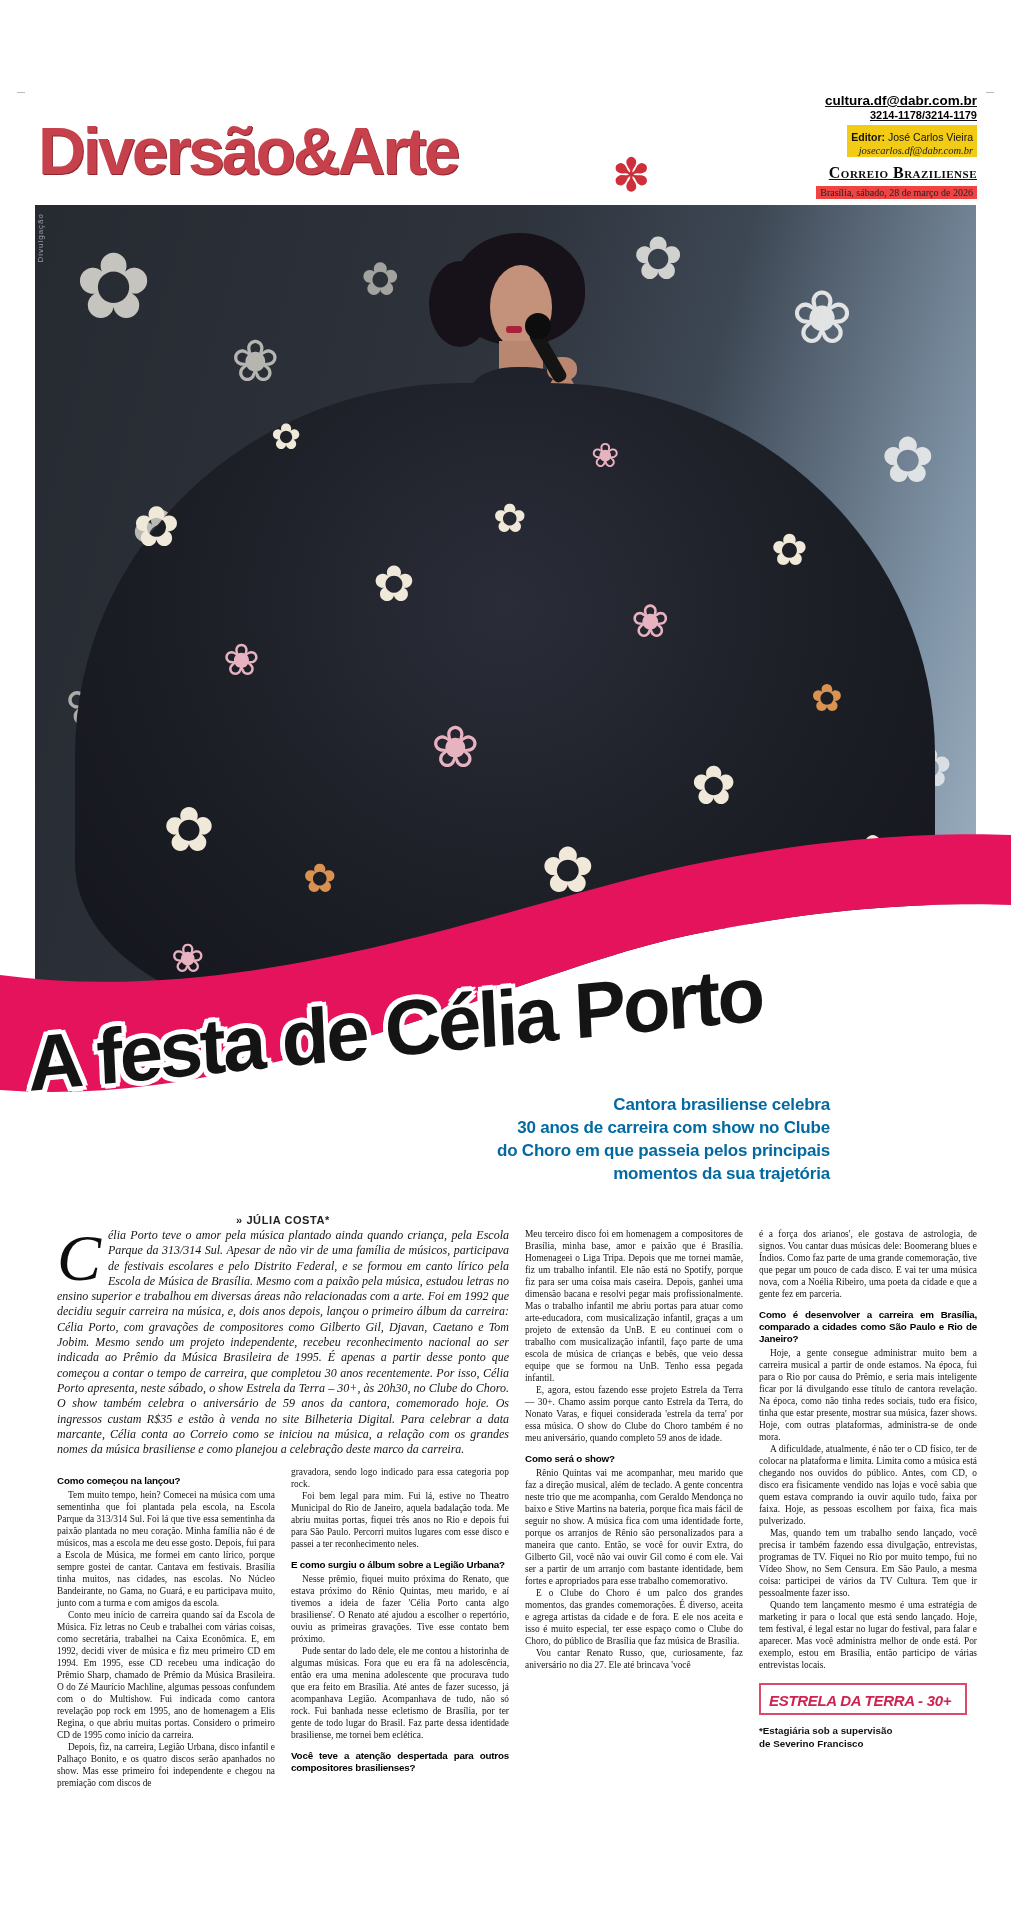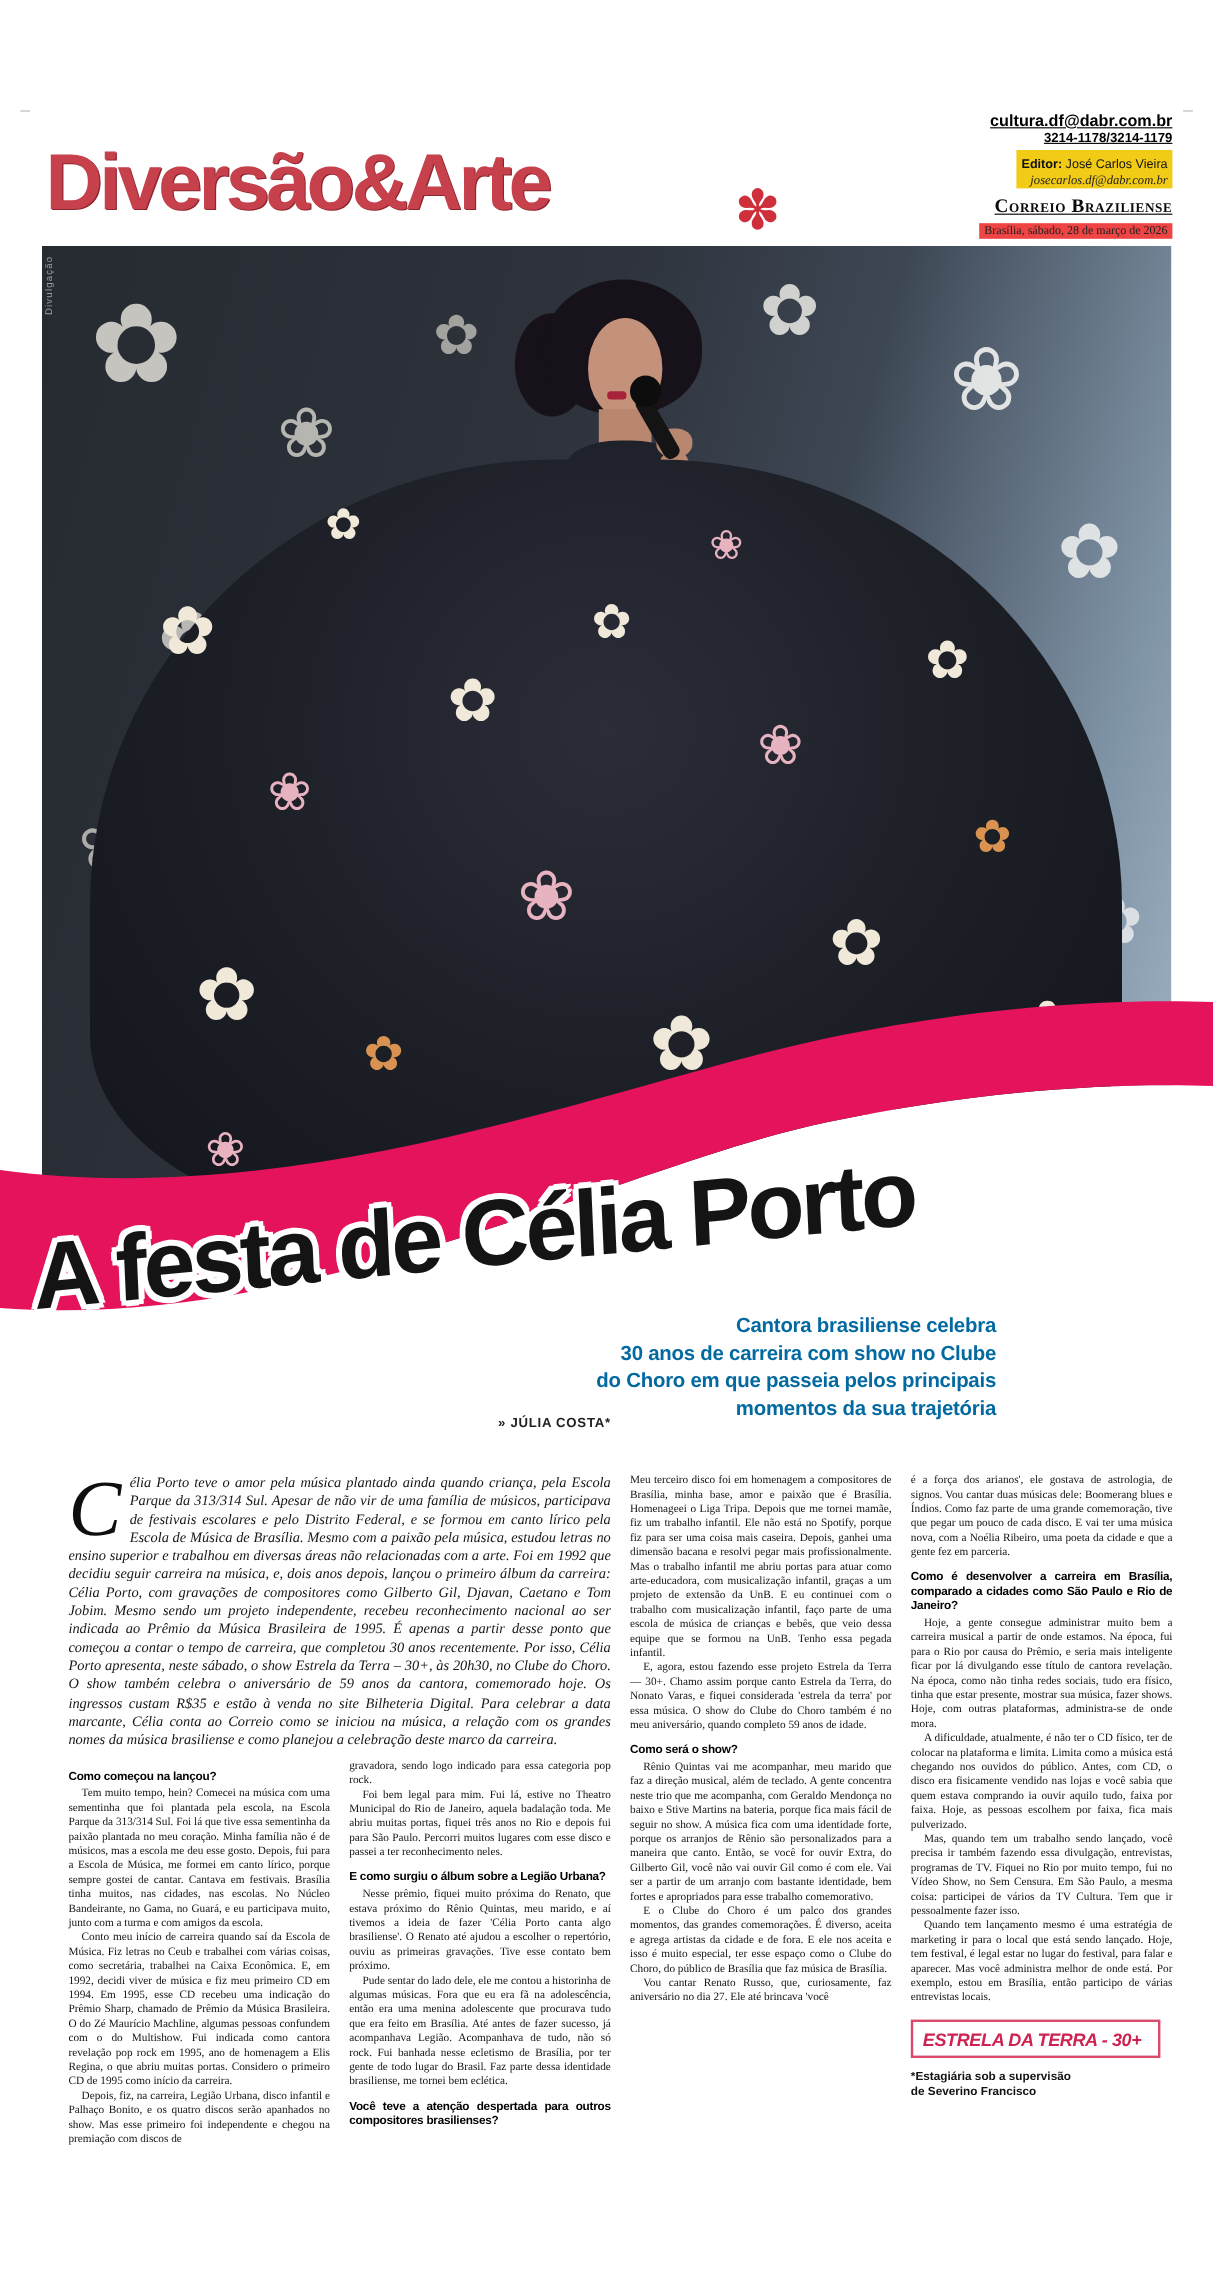--- a/index.html
+++ b/index.html
@@ -43,21 +43,21 @@
          background:radial-gradient(ellipse at 50% 35%,#2a2c38 0%,#1b1d24 60%,#14151c 100%);
          border-radius:45% 45% 30% 30% / 58% 58% 25% 25%;}
   
   .ribbon{position:absolute;left:0;top:780px;width:1011px;height:420px;}
   .headline{position:absolute;left:26px;top:1022px;width:960px;
             font:bold 78px/1.1 "Liberation Sans",sans-serif;letter-spacing:-3px;color:#141414;
             transform:rotate(-5.5deg) skewX(-3deg);transform-origin:left top;white-space:nowrap;
             text-shadow:-4px -4px 0 #fff,4px -4px 0 #fff,-4px 4px 0 #fff,4px 4px 0 #fff,0 -5px 0 #fff,0 5px 0 #fff,-5px 0 0 #fff,5px 0 0 #fff;}
   .subhead{position:absolute;left:478px;top:1093px;width:352px;text-align:right;white-space:pre-line;
            font:bold 17px/23px "Liberation Sans",sans-serif;letter-spacing:-.2px;color:#0369a1;}
-  .byline{position:absolute;left:57px;top:1180px;width:452px;text-align:right;
+  .byline{position:absolute;left:57px;top:1214px;width:452px;text-align:center;
           font:bold 11px "Liberation Sans",sans-serif;letter-spacing:.6px;color:#222;}
   
   .article{position:absolute;left:57px;top:1228px;width:928px;display:flex;gap:16px;}
   .half{width:452px;flex:none;}
   .intro{font:italic 12px/15.3px "Liberation Serif",serif;text-align:justify;color:#161616;}
   .dropcap{float:left;font:italic 66px/51px "Liberation Serif",serif;padding:4px 7px 0 0;color:#0e0e0e;}
   .twocol{display:flex;gap:16px;margin-top:9px;}
   .col{width:218px;flex:none;font:9.4px/12px "Liberation Serif",serif;text-align:justify;color:#141414;}
   .col h3{margin:9px 0 2px;font:bold 9.8px/12px "Liberation Sans",sans-serif;letter-spacing:-.2px;color:#000;}
   .col p{margin:0;}

